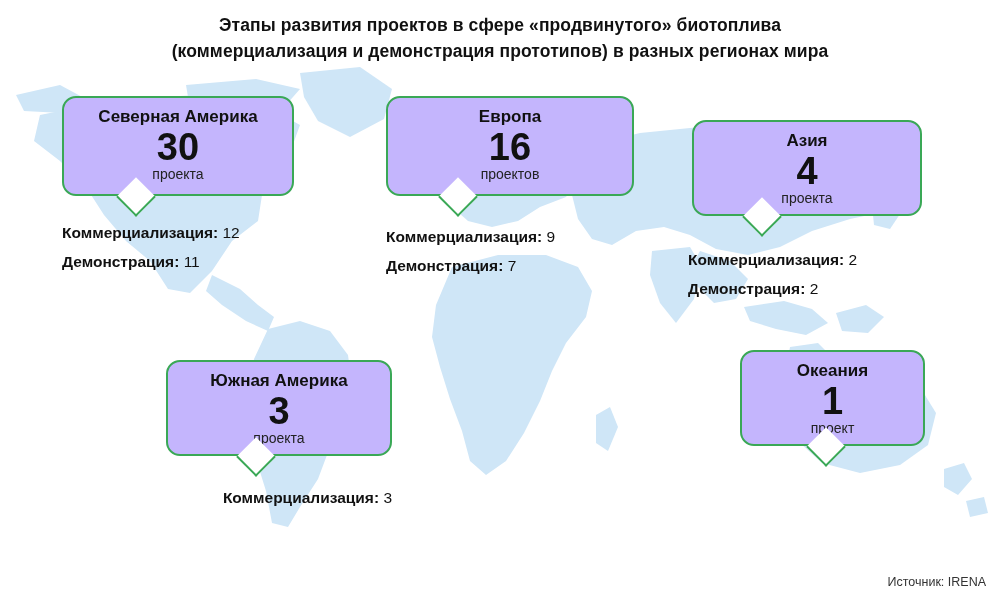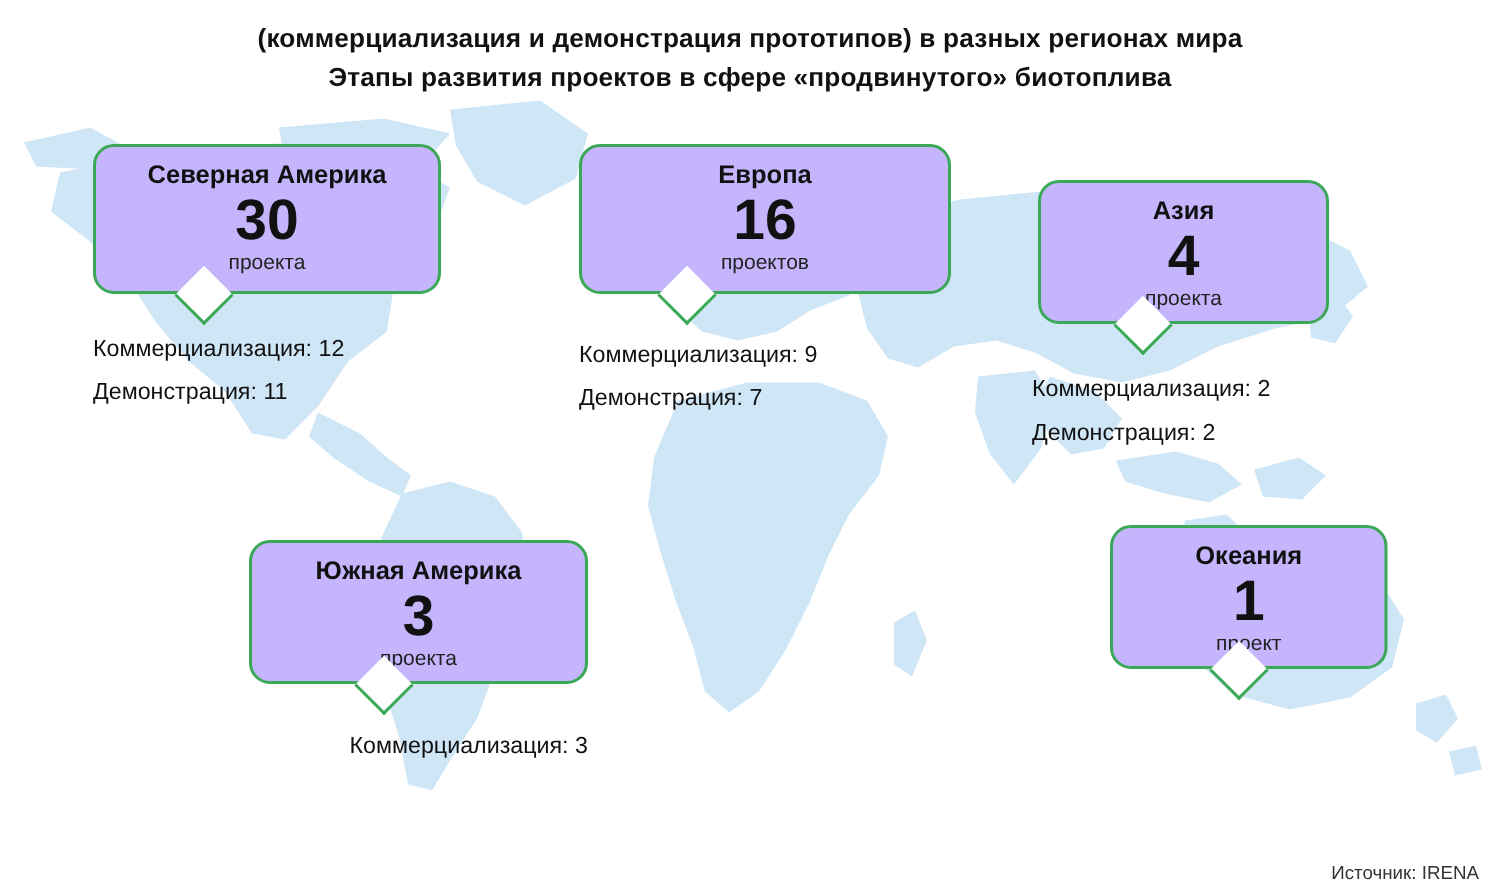--- a/index.html
+++ b/index.html
@@ -96,21 +96,21 @@
     position: absolute;
     z-index: 6;
     white-space: nowrap;
   }
   .stats .row {
     font-size: 15.5px;
     line-height: 29px;
     color: #111111;
   }
   .stats .row .label {
-    font-weight: normal;
+    font-weight: bold;
   }
   .stats .row .value {
     font-weight: normal;
   }
   .stats.right-align {
     text-align: right;
   }
   
   #source {
     position: absolute;
@@ -164,22 +164,22 @@
         <path d="M872 150 L892 142 L902 156 L890 174 L874 170 Z"></path>
 
         <path d="M596 360 L610 352 L618 372 L608 396 L596 388 Z"></path>
 
         <path d="M432 114 L448 108 L452 122 L438 128 Z"></path>
       </g>
     </svg>
   </div>
 
   <div id="title-block">
+    <div class="line">Этапы развития проектов в сфере «продвинутого» биотоплива</div>
     <div class="line">(коммерциализация и демонстрация прототипов) в разных регионах мира</div>
-    <div class="line">Этапы развития проектов в сфере «продвинутого» биотоплива</div>
   </div>
 
   <div class="callout" style="left:62px; top:96px; width:232px; height:100px;">
     <div class="region-name">Северная Америка</div>
     <div class="big-number">30</div>
     <div class="unit">проекта</div>
   </div>
   <div class="tail" style="left:122px; top:183px;"></div>
   <div class="stats" style="left:62px; top:218px;">
     <div class="row">
@@ -202,21 +202,21 @@
     <div class="row">
       <span class="label">Коммерциализация:</span>
       <span class="value">9</span>
     </div>
     <div class="row">
       <span class="label">Демонстрация:</span>
       <span class="value">7</span>
     </div>
   </div>
 
-  <div class="callout" style="left:692px; top:120px; width:194px; height:96px;">
+  <div class="callout" style="left:692px; top:120px; width:230px; height:96px;">
     <div class="region-name">Азия</div>
     <div class="big-number">4</div>
     <div class="unit">проекта</div>
   </div>
   <div class="tail" style="left:748px; top:203px;"></div>
   <div class="stats" style="left:688px; top:245px;">
     <div class="row">
       <span class="label">Коммерциализация:</span>
       <span class="value">2</span>
     </div>

